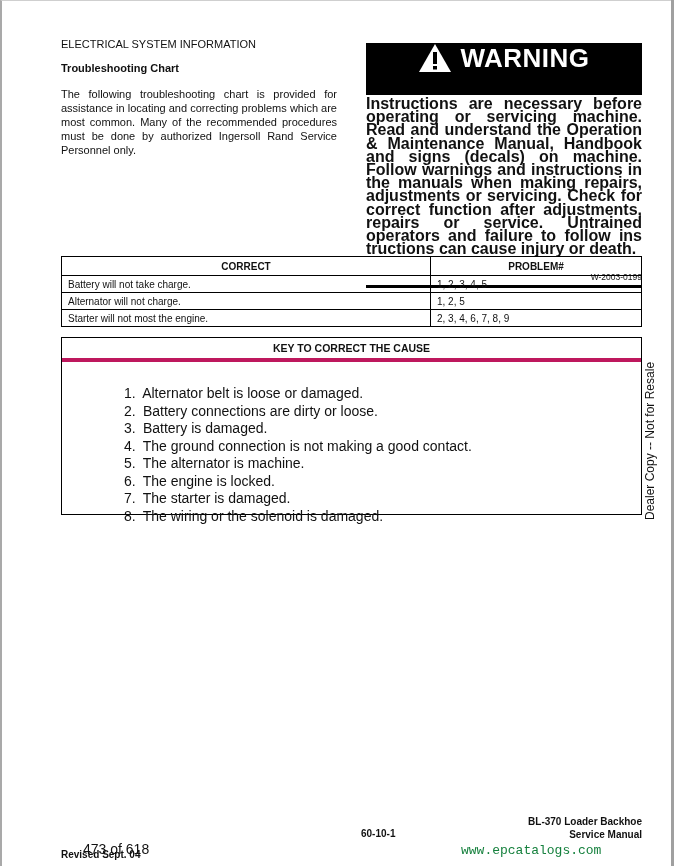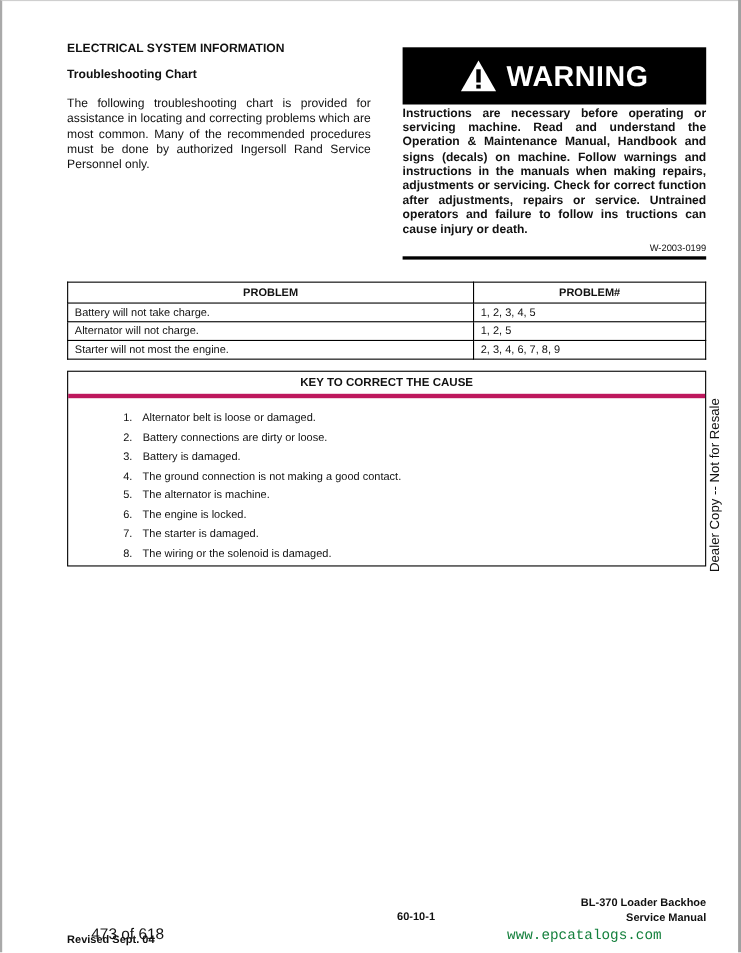--- a/index.html
+++ b/index.html
@@ -2,40 +2,40 @@
 <html><head>
   <meta charset="utf-8">
   <style>
     html, body { margin: 0; padding: 0; background: #ffffff; }
     body { width: 674px; height: 866px; position: relative; overflow: hidden;
            font-family: "Liberation Sans", sans-serif; color: #111; }
     .page-frame { position: absolute; left: 0; top: 0; width: 674px; height: 866px; box-sizing: border-box;
                   border-top: 1px solid #cfcfcf; border-left: 2px solid #a9a9a9; }
     .right-bar { position: absolute; left: 671px; top: 0; width: 3px; height: 866px; background: #a0a0a0; }
 
-    .section-title { position: absolute; left: 61px; top: 38px; font-size: 11px; font-weight: bold; letter-spacing: 0; }
+    .section-title { position: absolute; left: 61px; top: 38px; font-size: 11px; font-weight: normal; letter-spacing: 0; }
     .sub-title { position: absolute; left: 61px; top: 62px; font-size: 11px; font-weight: bold; }
     .intro { position: absolute; left: 61px; top: 87px; width: 276px; font-size: 11px; line-height: 14px; text-align: justify; }
 
     .warning-box { position: absolute; left: 366px; top: 43px; width: 276px; }
-    .warning-header { background: #000; height: 52px; display: flex; align-items: center; justify-content: center; }
+    .warning-header { background: #000; height: 52px; display: flex; align-items: flex-start; justify-content: center; }
     .warning-icon { width: 34px; height: 30px; margin-right: 8px; }
     .warning-title { color: #fff; font-size: 26px; font-weight: bold; letter-spacing: 0.5px; }
-    .warning-text { font-size: 11px; font-weight: bold; line-height: 13.2px; text-align: justify; margin-top: 2px; }
-    .warning-code { font-size: 8.5px; text-align: right; margin-top: 4px; }
+    .warning-text { font-size: 16px; font-weight: bold; line-height: 13.2px; text-align: justify; margin-top: 2px; }
+    .warning-code { font-size: 8.5px; text-align: right; margin-top: 17px; }
     .warning-rule { height: 3px; background: #000; margin-top: 3px; }
 
     table.problems { position: absolute; left: 61px; top: 256px; width: 581px; border-collapse: collapse; font-size: 10px; }
     table.problems th, table.problems td { border: 1px solid #000; padding: 1px 6px; height: 14px; }
     table.problems th { font-weight: bold; text-align: center; height: 16px; }
     table.problems td.prob { width: 356px; }
 
     .key-box { position: absolute; left: 61px; top: 337px; width: 579px; height: 176px; border: 1px solid #000; }
     .key-header { height: 20px; border-bottom: 4px solid #be185d; text-align: center; font-size: 10.5px; font-weight: bold; line-height: 20px; }
-    .key-list { list-style: none; margin: 0; padding: 0; position: absolute; left: 50px; top: 37px; font-size: 10px; }
+    .key-list { list-style: none; margin: 12px; padding: 0; position: absolute; left: 50px; top: 37px; font-size: 14px; }
     .key-list li { height: 17.5px; line-height: 12px; }
     .key-list .num { display: inline-block; width: 15px; }
 
     .watermark { position: absolute; left: 643px; top: 520px; transform-origin: 0 0; transform: rotate(-90deg);
                  font-size: 12px; white-space: nowrap; color: #111; }
 
     .footer-left { position: absolute; left: 61px; top: 828px; font-size: 10px; font-weight: bold; margin-top: 21px; }
     .footer-page { position: absolute; left: 83px; top: 841px; font-size: 14px; }
     .footer-center { position: absolute; left: 334px; top: 828px; font-size: 10px; font-weight: bold; padding-left: 27px; }
     .footer-right { position: absolute; right: 32px; top: 815px; font-size: 10px; font-weight: bold; text-align: right; line-height: 13px; }
@@ -61,21 +61,21 @@
     <span class="warning-title">WARNING</span>
   </div>
   <div class="warning-text">Instructions are necessary before operating or servicing machine. Read and understand the Operation &amp; Maintenance Manual, Handbook and signs (decals) on machine. Follow warnings and instructions in the manuals when making repairs, adjustments or servicing. Check for correct function after adjustments, repairs or service. Untrained operators and failure to follow ins  tructions can cause injury or death.</div>
   <div class="warning-code">W-2003-0199</div>
   <div class="warning-rule"></div>
 </div>
 
 <table class="problems">
   <thead>
     <tr>
-      <th>PROBLEM</th>
+      <th>CORRECT</th>
       <th>PROBLEM#</th>
     </tr>
   </thead>
   <tbody>
     <tr>
       <td class="prob">Battery will not take charge.</td>
       <td>1, 2, 3, 4, 5</td>
     </tr>
     <tr>
       <td class="prob">Alternator will not charge.</td>

